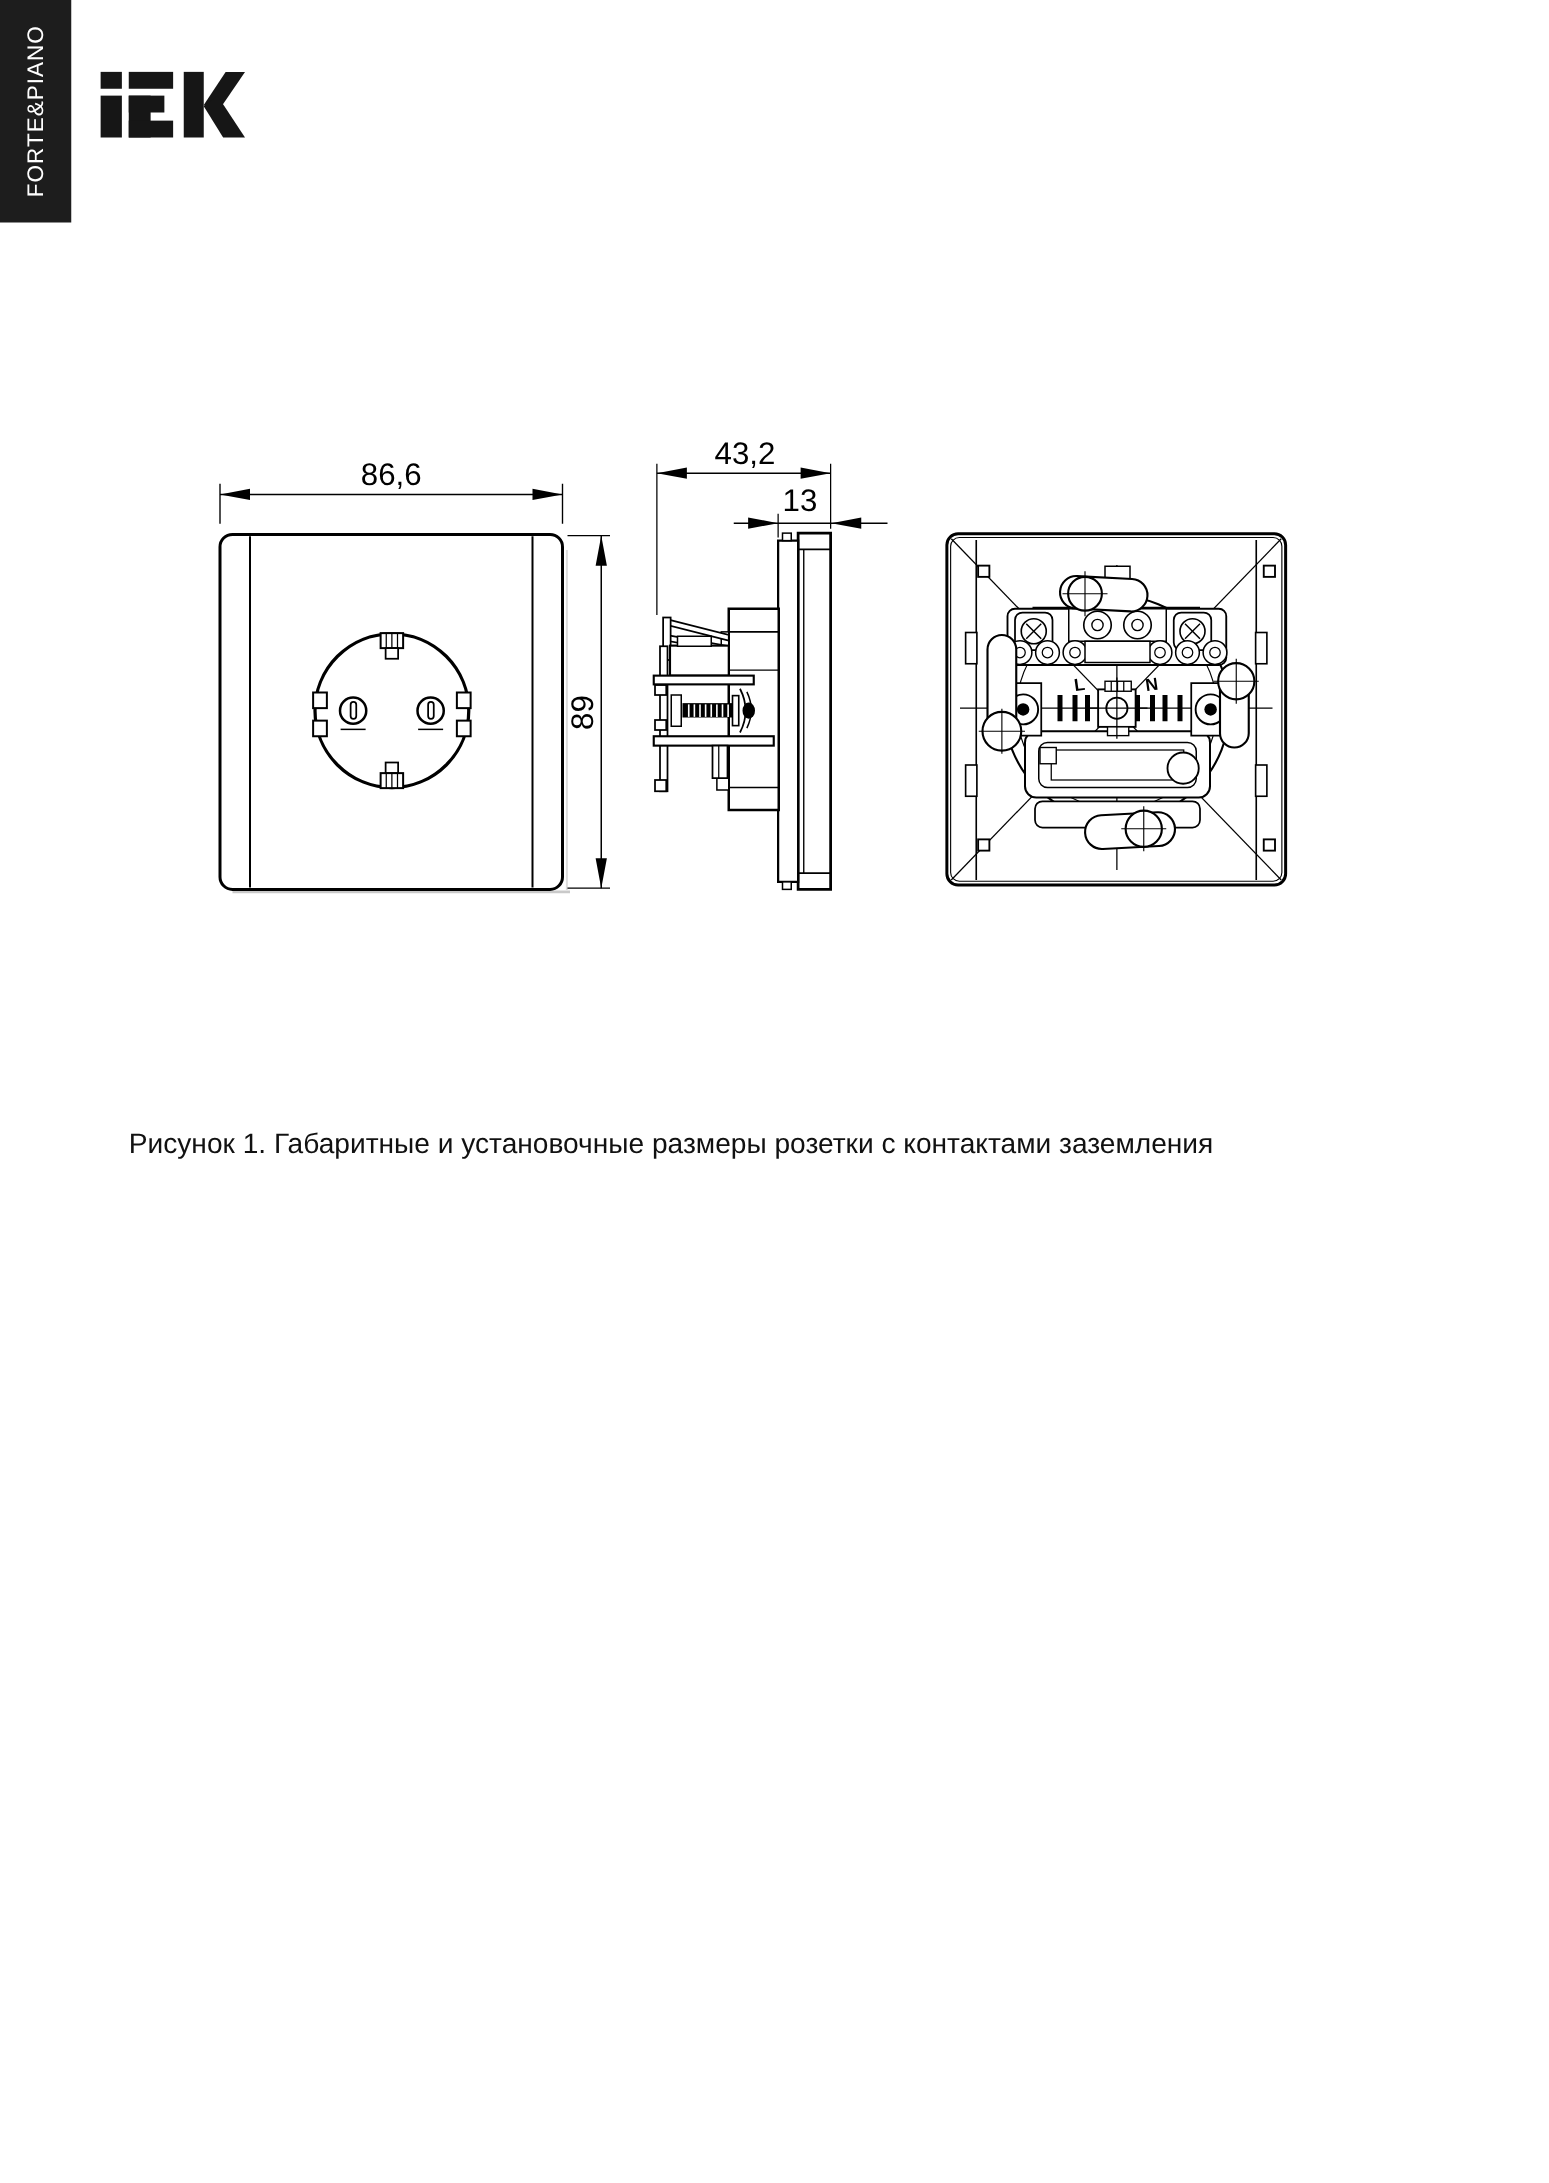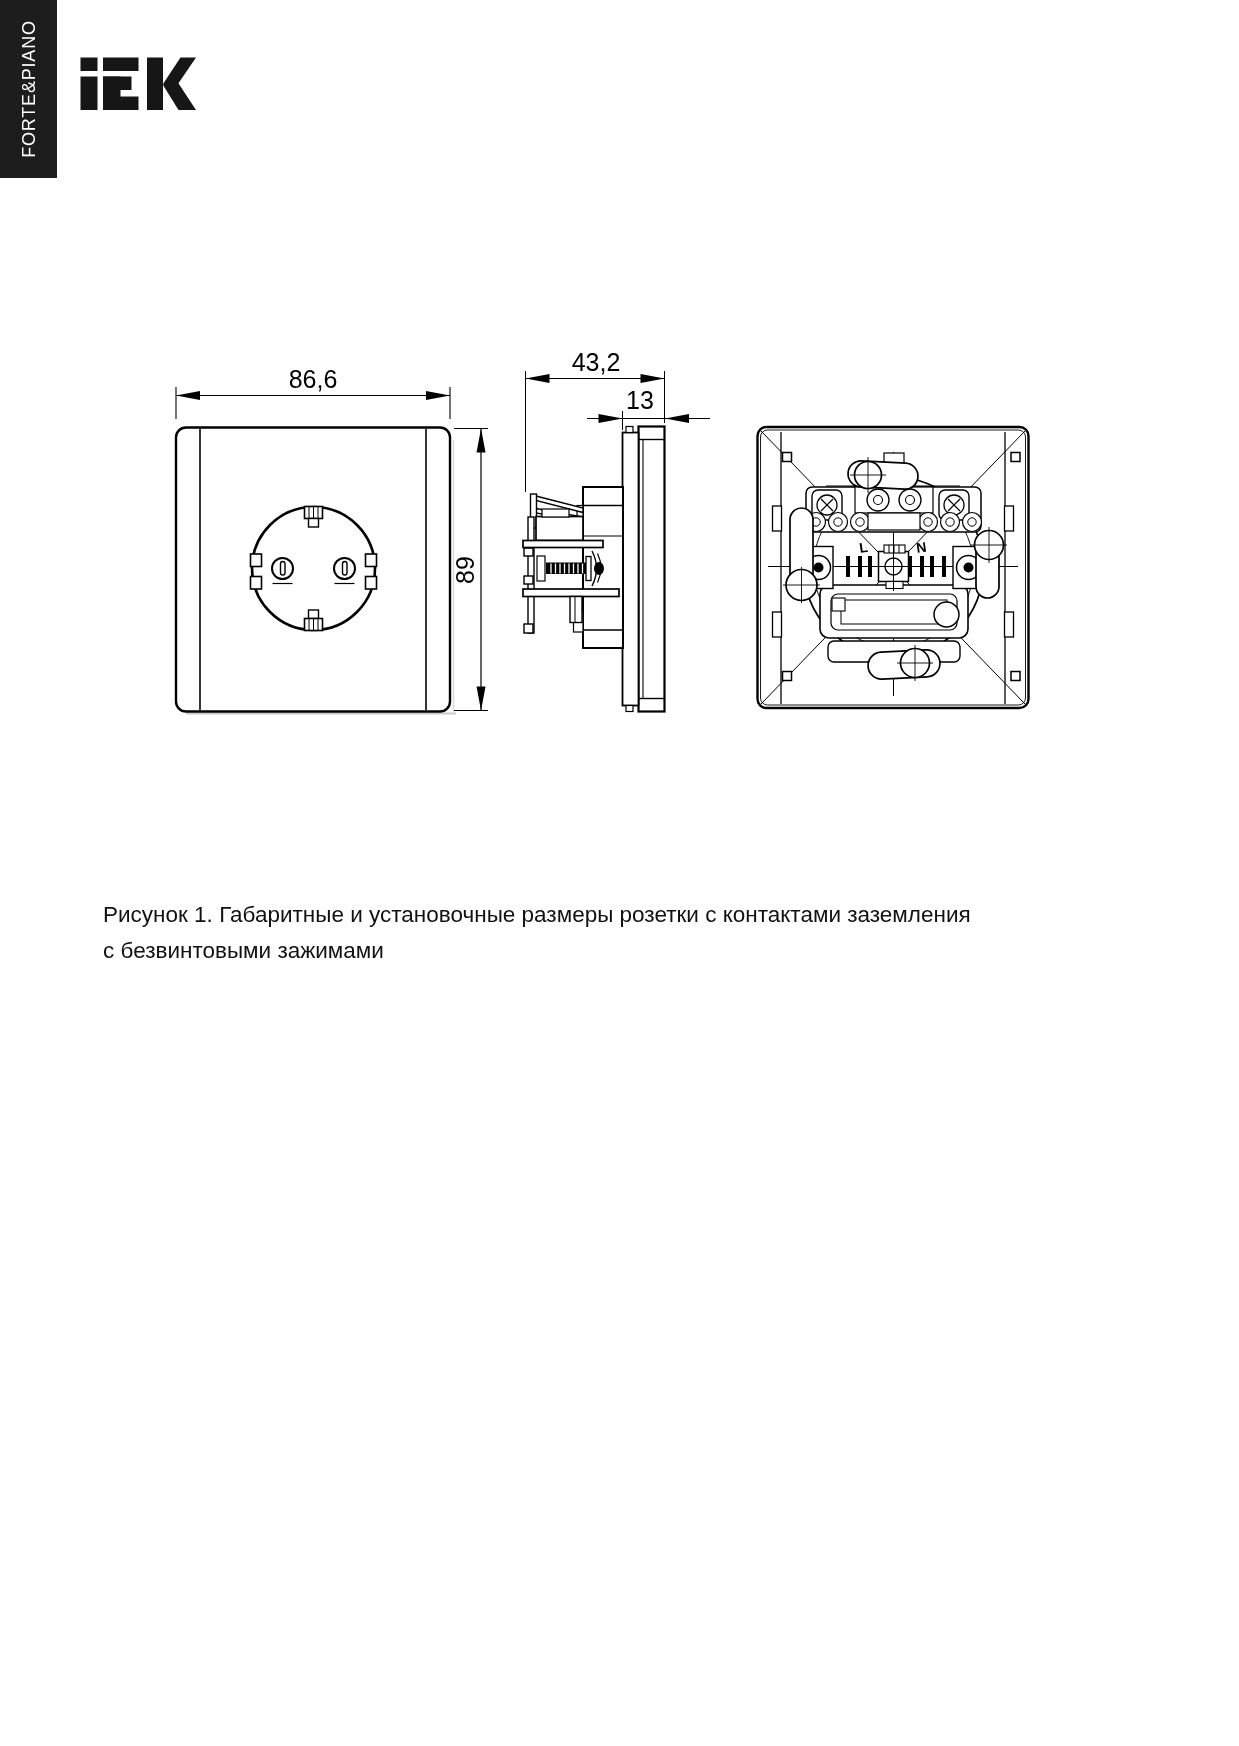--- a/index.html
+++ b/index.html
@@ -313,16 +313,15 @@
         <line x1="989" y1="527" x2="989" y2="563" stroke="#000" stroke-width="0.9"></line>
       </g>
 
       <text class="term-label" x="860" y="553" transform="rotate(-8 860 553)">L</text>
       <text class="term-label" x="917" y="553" transform="rotate(-8 917 553)">N</text>
     </g>
   </svg>
 
   <div class="caption">
     <div>Рисунок 1. Габаритные и установочные размеры розетки с контактами заземления</div>
-    <div>с безвинтовыми зажимами</div>
   </div>
 
 </div>
 
 </body></html>

